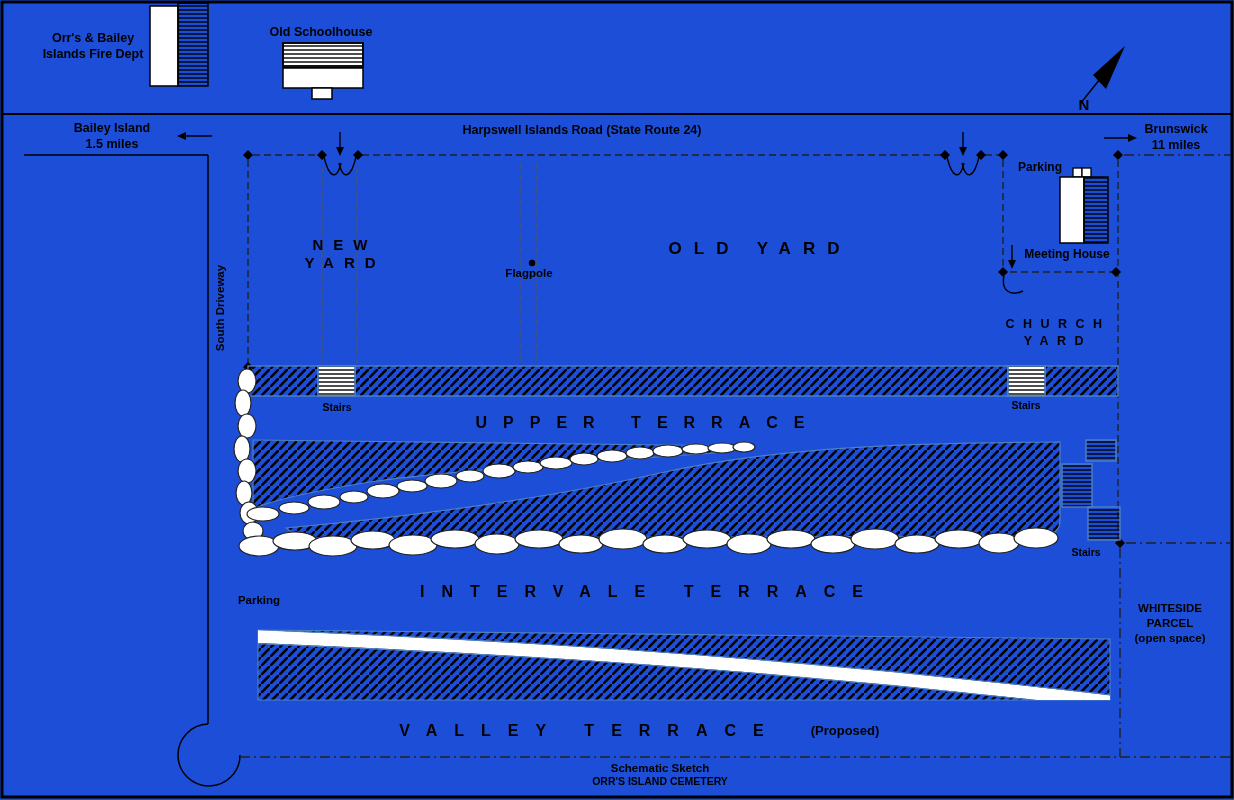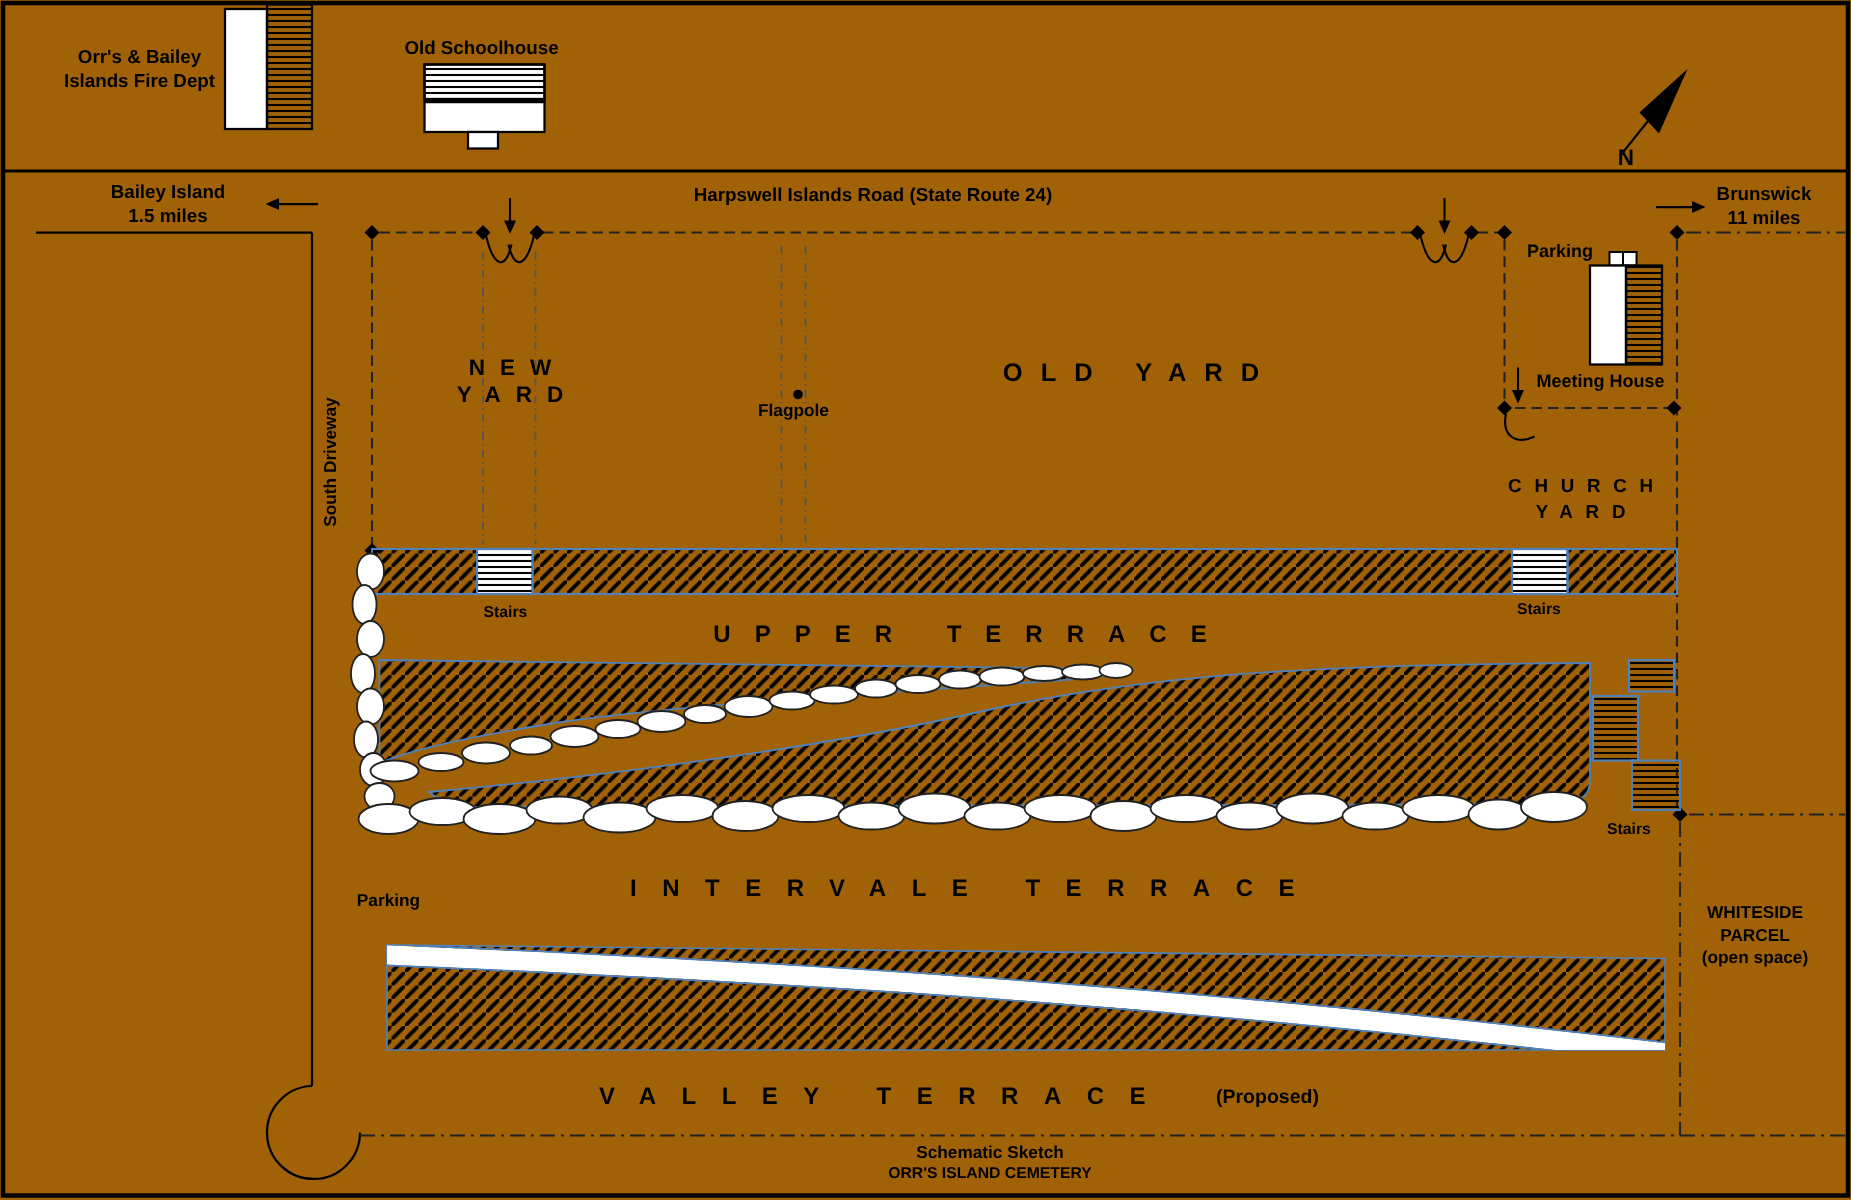--- a/index.html
+++ b/index.html
@@ -1,16 +1,16 @@
 <!DOCTYPE html>
 <html><head>
 <meta charset="utf-8">
 <style>
   html,body{margin:0;padding:0;background:#fff;}
-  .map-wrap{position:relative;width:1234px;height:800px;background:#a16207;
+  .map-wrap{position:relative;width:1234px;height:800px;background:#1d4ed8;
     font-family:"Liberation Sans",sans-serif;}
   svg{display:block;}
   text{font-family:"Liberation Sans",sans-serif;font-weight:bold;fill:#000;}
 </style>
 </head>
 <body>
 
 <div class="map-wrap">
 <svg width="1234" height="800" viewBox="0 0 1234 800">
   <defs>

